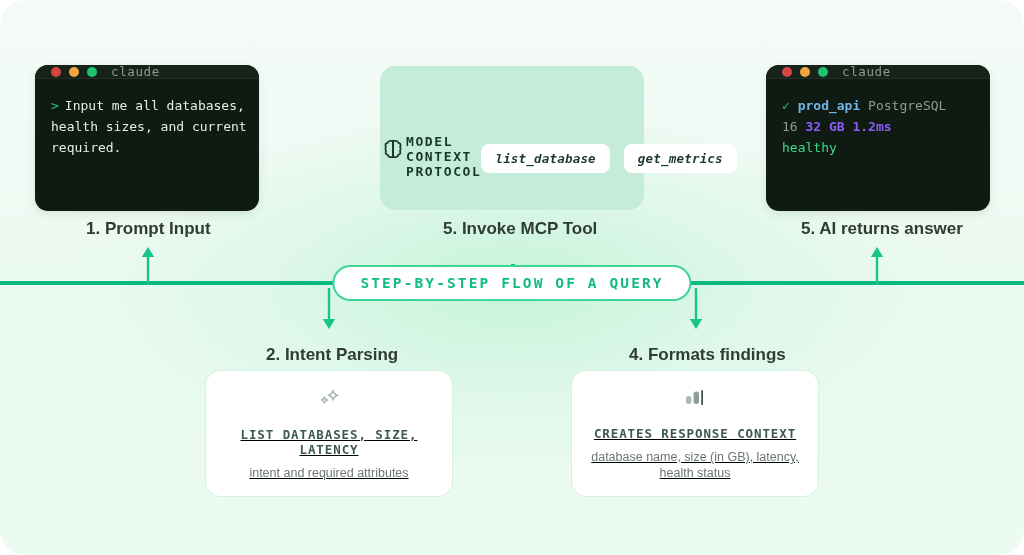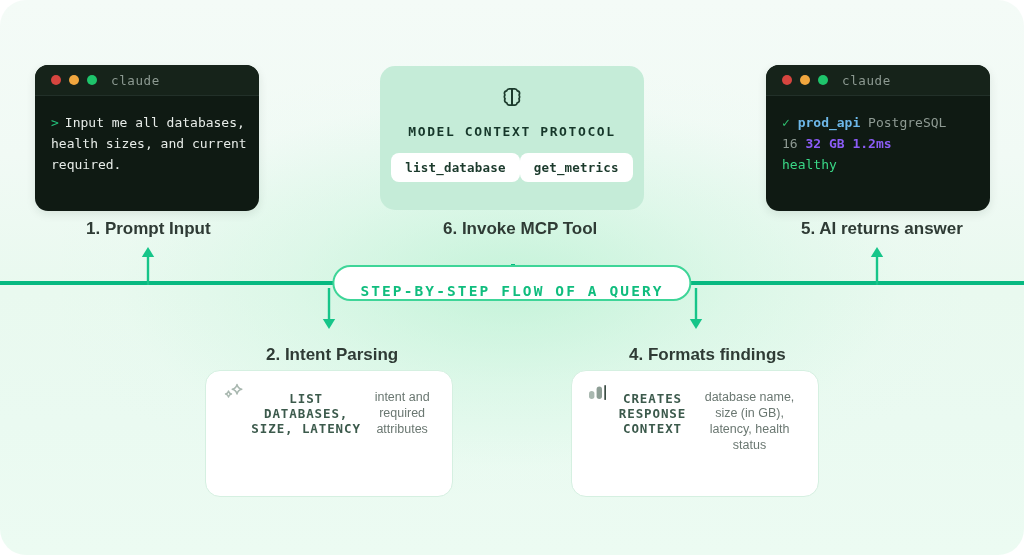--- a/index.html
+++ b/index.html
@@ -54,20 +54,21 @@
 
   
   #banner {
     position: absolute;
     left: 50%;
     top: 283px;
     transform: translate(-50%, -50%);
     height: 31px;
     padding: 16px 26px;
     display: flex;
+    align-items: center;
     justify-content: center;
     background: #ffffff;
     border: 2px solid #3ed598;
     border-radius: 19px;
     z-index: 4;
   }
   #banner .label {
     font-family: "DejaVu Sans Mono", monospace;
     font-size: 14.5px;
     letter-spacing: 2.1px;
@@ -81,21 +82,21 @@
 
   
   .terminal {
     position: absolute;
     background: #0f1a13;
     border-radius: 13px;
     overflow: hidden;
     box-shadow: 0 3px 10px rgba(15,40,25,0.10);
   }
   .term-head {
-    height: 31px;
+    height: 14px;
     background: #16231a;
     display: flex;
     align-items: center;
     padding-left: 16px;
     gap: 8px;
     border-bottom: 1px solid #223029;
   }
   .dot { width: 10px; height: 10px; border-radius: 50%; }
   .dot.red    { background: #d6453f; }
   .dot.yellow { background: #f0a63e; }
@@ -126,35 +127,37 @@
   
   #mcp-card {
     position: absolute;
     left: 380px;
     top: 66px;
     width: 264px;
     height: 144px;
     background: #c5ecd8;
     border-radius: 15px;
     display: flex;
-    flex-direction: column;
+    flex-direction: row;
     align-items: center;
-    padding-top: 18px;
+    padding-top: 26px;
   }
   #mcp-card .mcp-title {
     margin-top: 10px;
     font-family: "DejaVu Sans Mono", monospace;
     font-size: 13px;
     letter-spacing: 1.6px;
     color: #16372a;
     font-weight: 700;
   }
   #mcp-pills {
     margin-top: 14px;
     display: flex;
+    gap: 14px;
+    font-style: italic;
   }
   .pill {
     background: #ffffff;
     border-radius: 8px;
     padding: 7px 14px;
     font-family: "DejaVu Sans Mono", monospace;
     font-size: 12.5px;
     color: #1b3a2c;
     font-weight: 700;
     letter-spacing: 0.2px;
@@ -171,23 +174,25 @@
 
   
   .detail-card {
     position: absolute;
     width: 248px;
     height: 127px;
     background: #ffffff;
     border: 1.5px solid #d5f0e1;
     border-radius: 15px;
     display: flex;
-    flex-direction: row;
+    flex-direction: column;
+    align-items: center;
     justify-content: center;
     padding: 10px 12px;
+    text-decoration: underline;
   }
   .detail-card .dc-title {
     margin-top: 10px;
     font-family: "DejaVu Sans Mono", monospace;
     font-size: 12.5px;
     letter-spacing: 0.9px;
     color: #3c5a4c;
     font-weight: 700;
     text-align: center;
   }
@@ -239,21 +244,21 @@
         <path d="M9.5 4.5a2.5 2.5 0 0 0-2.4 1.8A2.3 2.3 0 0 0 5 8.6a2.4 2.4 0 0 0 .5 1.5A2.5 2.5 0 0 0 5 12a2.5 2.5 0 0 0 .6 1.6A2.4 2.4 0 0 0 5.2 15a2.4 2.4 0 0 0 2 2.3A2.5 2.5 0 0 0 9.6 19.5H12V4.5z"></path>
         <path d="M14.5 4.5a2.5 2.5 0 0 1 2.4 1.8A2.3 2.3 0 0 1 19 8.6a2.4 2.4 0 0 1-.5 1.5A2.5 2.5 0 0 1 19 12a2.5 2.5 0 0 1-.6 1.6A2.4 2.4 0 0 1 18.8 15a2.4 2.4 0 0 1-2 2.3A2.5 2.5 0 0 1 14.4 19.5H12V4.5z"></path>
       </svg>
     </span>
     <div class="mcp-title">MODEL CONTEXT PROTOCOL</div>
     <div id="mcp-pills">
       <div class="pill">list_database</div>
       <div class="pill">get_metrics</div>
     </div>
   </div>
-  <div class="step-caption" style="left:443px; top:219px;">6. Invoke MCP Tool</div>
+  <div class="step-caption" style="left:443px; top:219px;">5. Invoke MCP Tool</div>
 
   <div class="terminal" style="left:766px; top:65px; width:224px; height:146px;">
     <div class="term-head">
       <span class="dot red"></span>
       <span class="dot yellow"></span>
       <span class="dot green"></span>
       <span class="term-title">claude</span>
     </div>
     <div class="term-body">
       <span class="out-line"><span class="c-check">✓</span> <span class="c-name">prod_api</span> <span class="c-dim">PostgreSQL</span></span>

